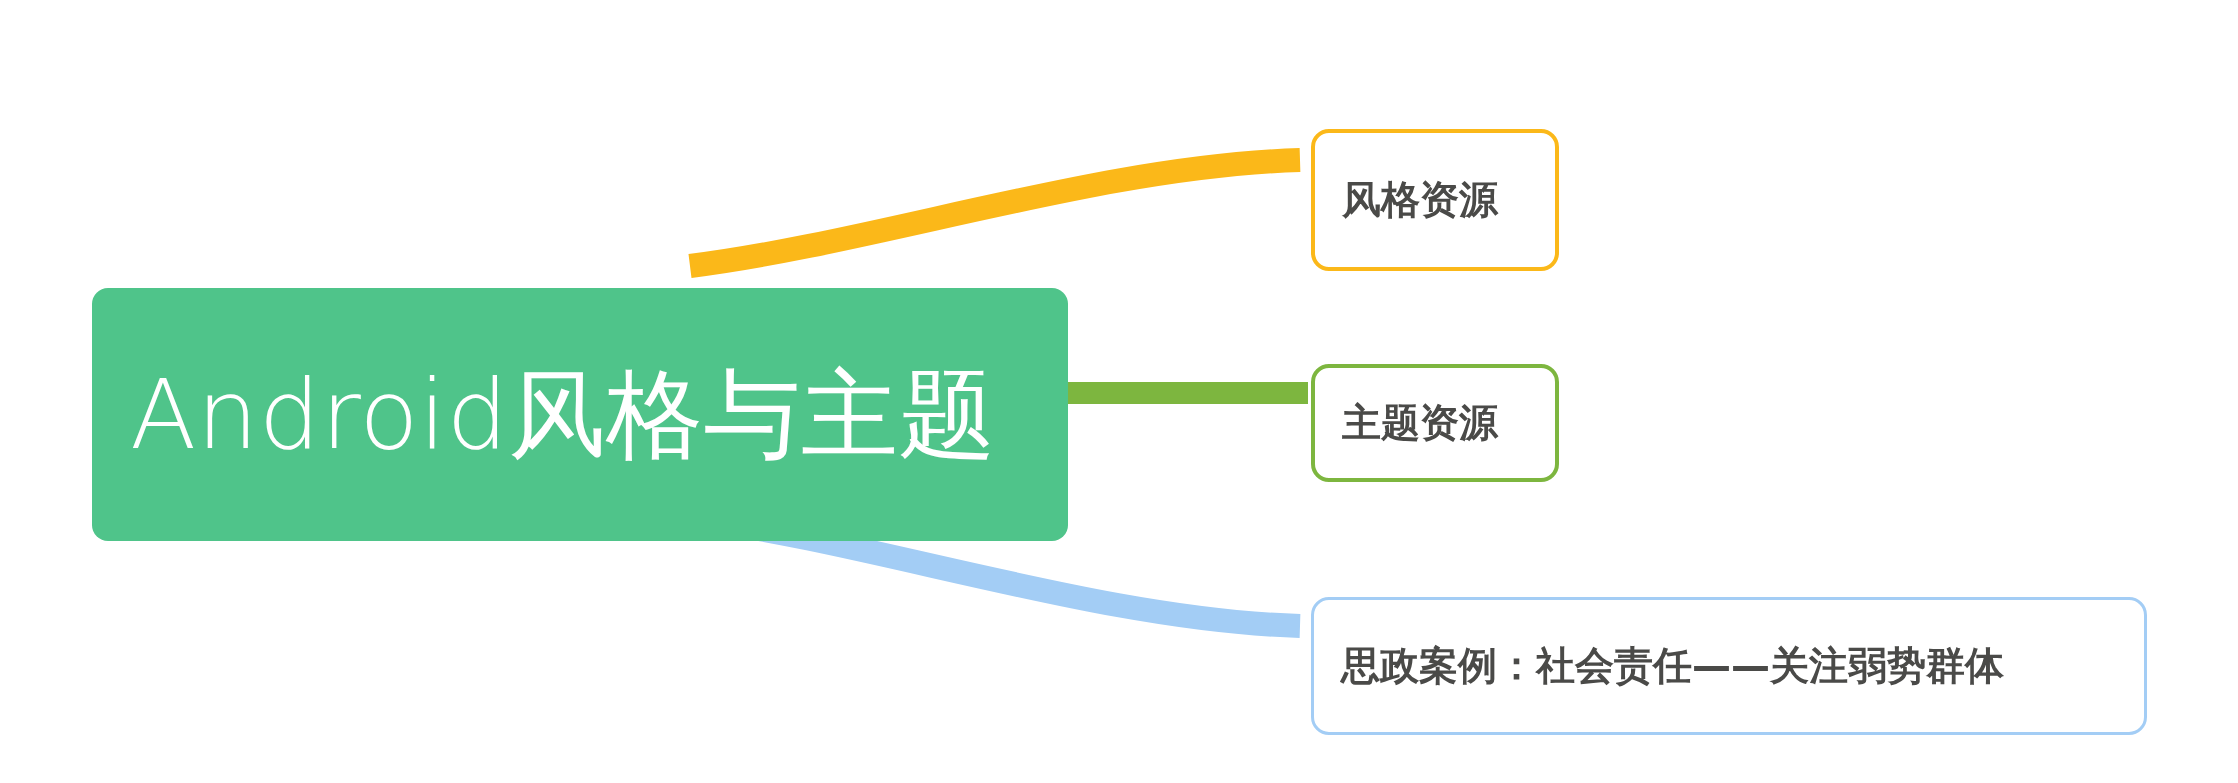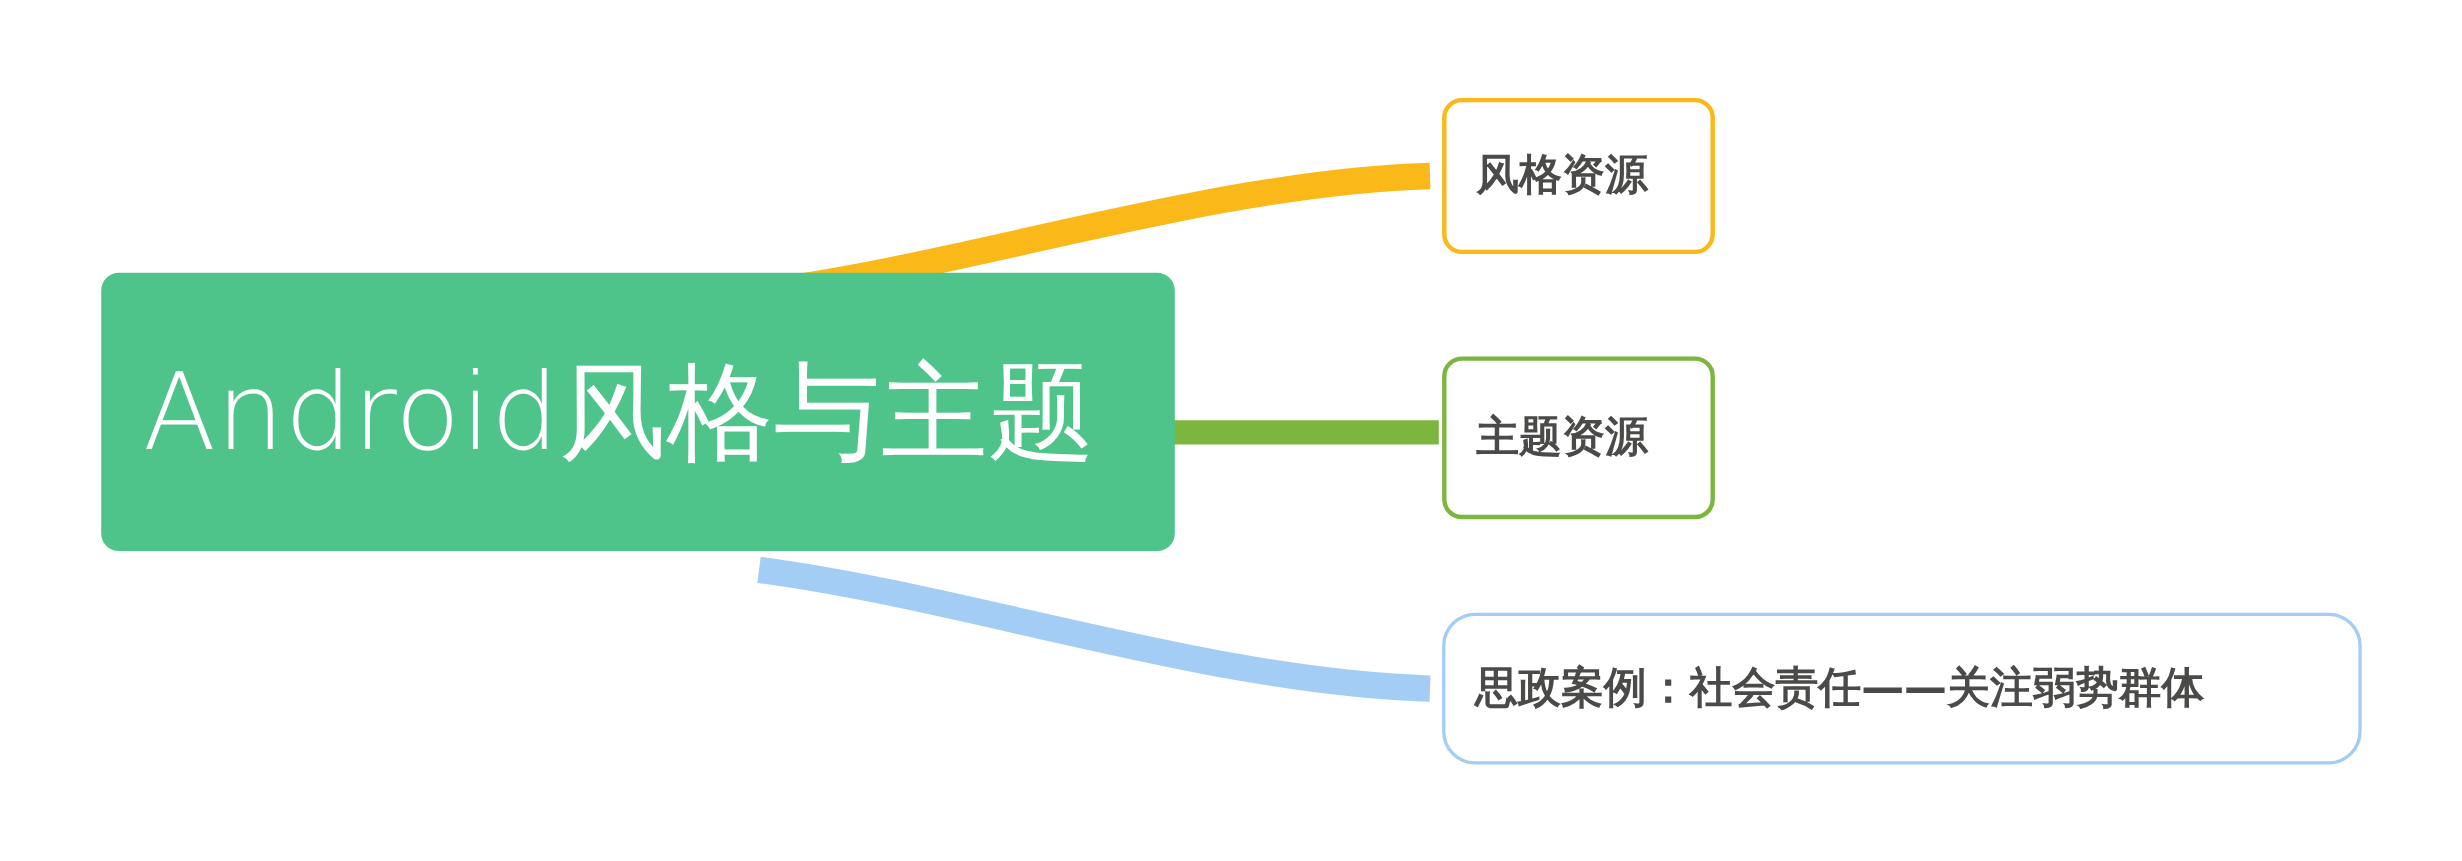--- a/index.html
+++ b/index.html
@@ -24,20 +24,21 @@
     width: 2238px;
     height: 783px;
     pointer-events: none;
   }
   .node {
     position: absolute;
     box-sizing: border-box;
     display: flex;
     align-items: center;
     z-index: 5;
+    margin-top: 40px;
   }
   .node-root {
     left: 92px;
     top: 248px;
     width: 976px;
     height: 253px;
     background: #4FC48A;
     border-radius: 16px;
     justify-content: flex-start;
     padding-left: 38px;
@@ -71,33 +72,32 @@
     top: 89px;
     width: 248px;
     height: 142px;
     border-color: #FBB819;
     padding-left: 27px;
   }
   #node-theme-resources {
     left: 1311px;
     top: 324px;
     width: 248px;
-    height: 148px;
+    height: 118px;
     border-color: #7DB63F;
     padding-left: 27px;
   }
   #node-civics-case {
     left: 1311px;
     top: 557px;
     width: 836px;
     height: 138px;
     border-color: #A3CDF5;
     border-width: 3px;
     padding-left: 27px;
-    border-radius: 30px;
   }
 </style>
 </head>
 <body>
 
 <div id="mindmap-canvas">
 
   <svg id="connector-layer" viewBox="0 0 2238 783" xmlns="http://www.w3.org/2000/svg">
     <path d="M 690 266 C 880 242 1100 166 1300 160" fill="none" stroke="#FBB819" stroke-width="24" stroke-linecap="butt"></path>
     <path d="M 1063 393 L 1308 393" fill="none" stroke="#7DB63F" stroke-width="22" stroke-linecap="butt"></path>

